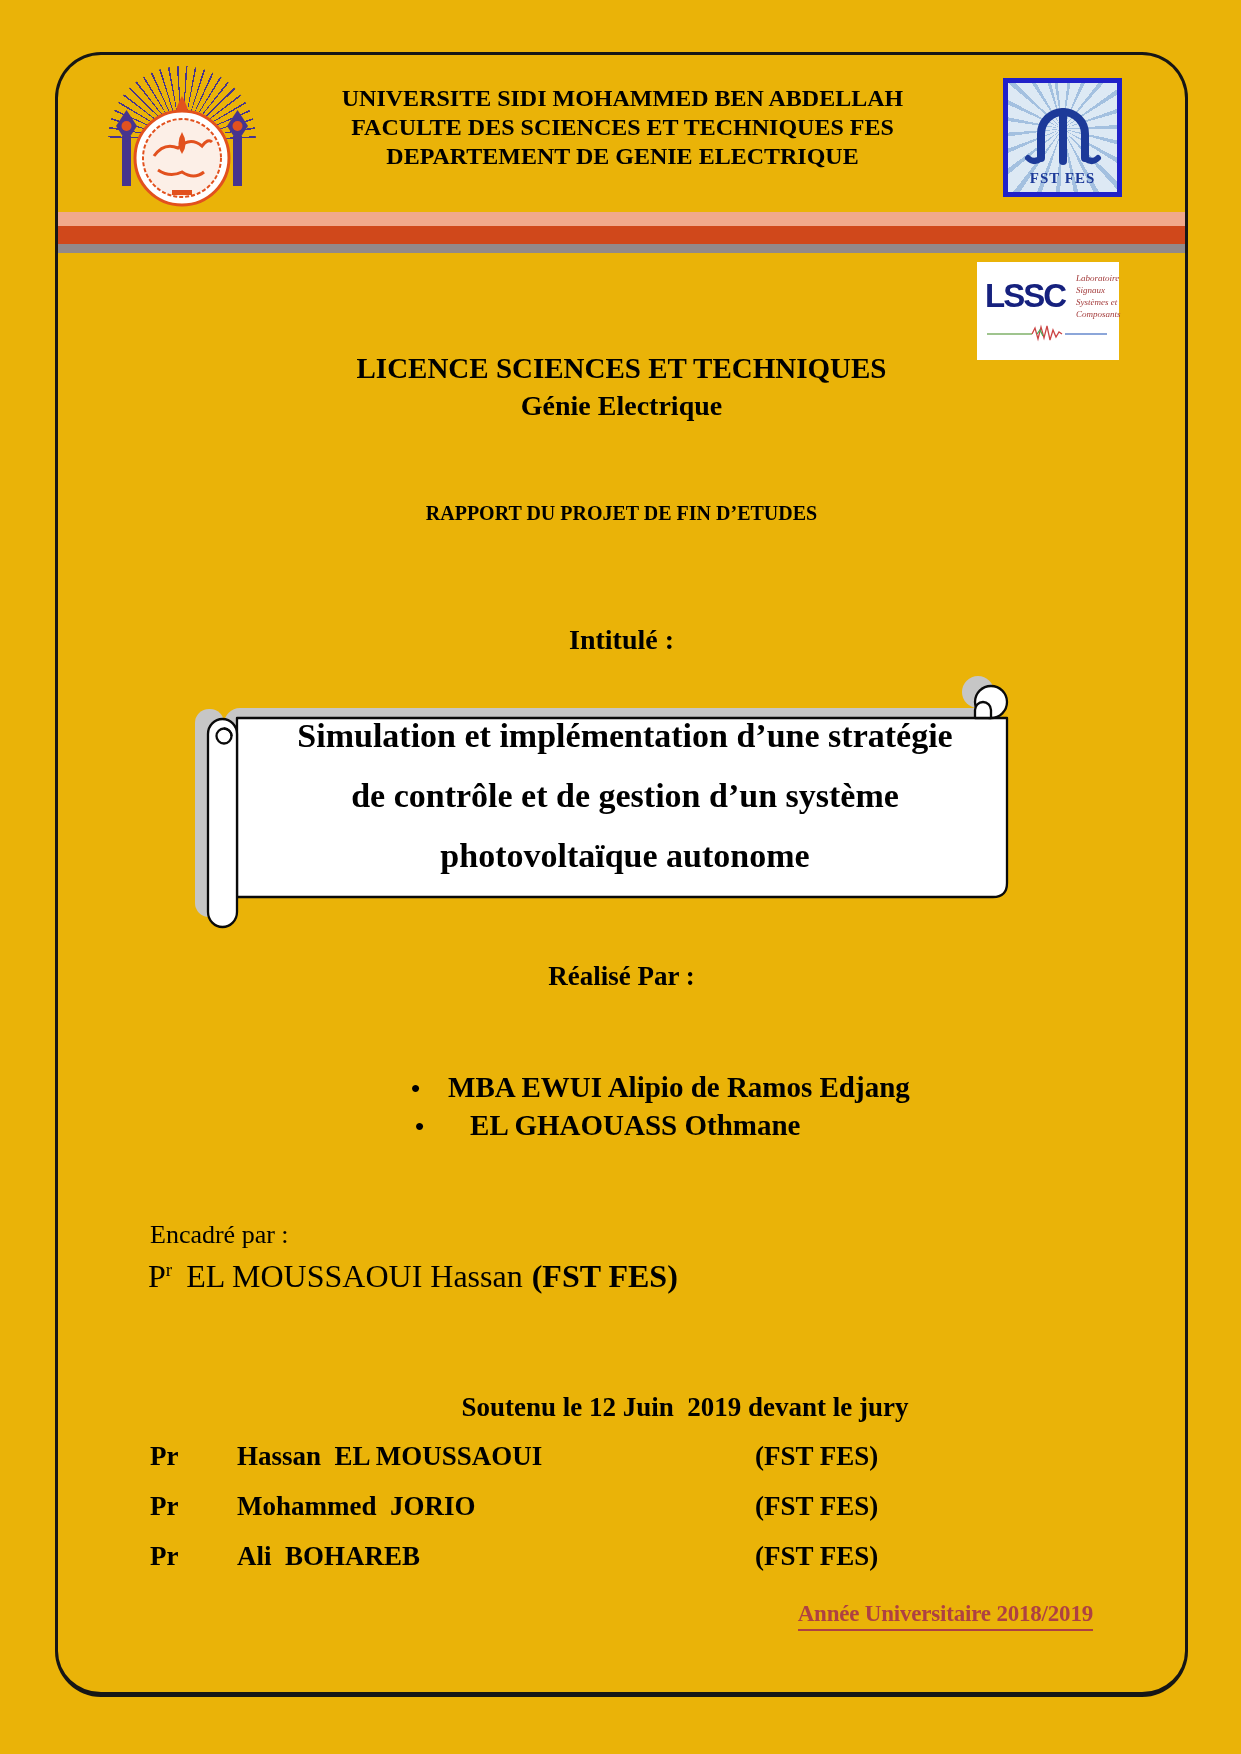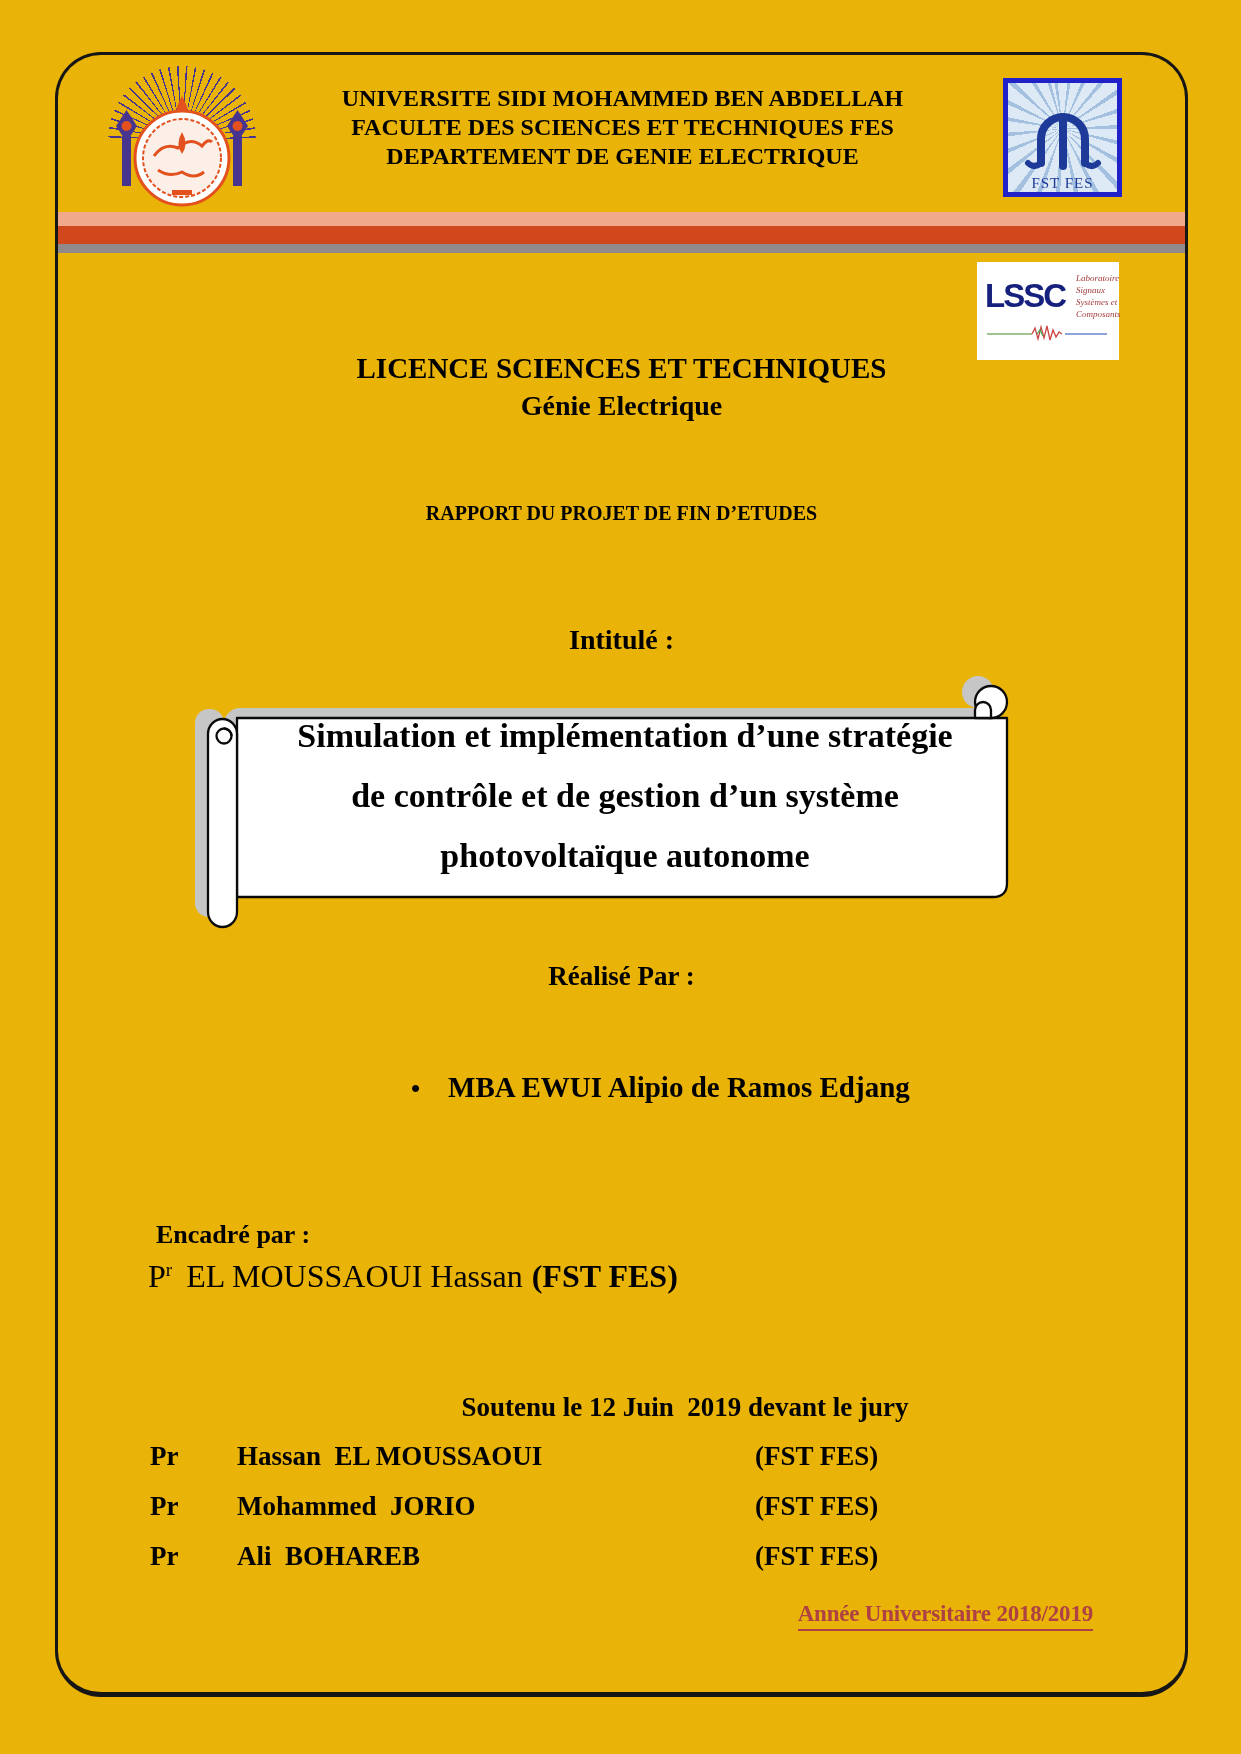--- a/index.html
+++ b/index.html
@@ -26,21 +26,21 @@
   }
   .seal svg { position:absolute; left:0; top:0; }
   
   .fst-logo {
     position:absolute; left:1003px; top:78px; width:119px; height:119px;
     box-sizing:border-box; border:5px solid #2121C8; background:
       repeating-conic-gradient(from -10deg at 50% 42%, rgba(125,165,210,0.60) 0deg 4deg, rgba(235,242,250,0) 4deg 16deg),
       #dde9f4;
     display:flex; flex-direction:column; align-items:center; justify-content:flex-end;
   }
-  .fst-label { font-size:15px; font-weight:normal; color:#1D3A99; letter-spacing:1px; }
+  .fst-label { font-size:15px; font-weight:bold; color:#1D3A99; letter-spacing:1px; margin-bottom:5px; }
   
   .band { position:absolute; left:58px; top:212px; width:1127px; }
   .band .s1 { height:14px; background:#F1A98C; }
   .band .s2 { height:18px; background:#D0481B; }
   .band .s3 { height:9px;  background:#92898A; }
   
   .lssc {
     position:absolute; left:977px; top:262px; width:142px; height:98px; background:#fff;
   }
   .lssc-top { display:flex; align-items:center; padding:8px 3px 0 6px; }
@@ -63,21 +63,21 @@
   .scroll-title {
     position:absolute; left:245px; top:706px; width:760px; text-align:center;
     font-size:34px; font-weight:bold; line-height:60px;
   }
   
   .author-row { position:absolute; font-size:29px; font-weight:bold; white-space:pre; }
   .author-row .bullet { font-size:26px; }
   .row1 { left:382px; top:1038px; } .row1 .bullet { margin-right:28px; }
   .row2 { left:386px; top:1076px; } .row2 .bullet { margin-right:46px; }
   
-  .encadre { position:absolute; left:150px; top:1220px; font-size:26px; font-weight:bold;margin-left:6px; }
+  .encadre { position:absolute; left:150px; top:1220px; font-size:26px; font-weight:normal; }
   .advisor { position:absolute; left:148px; top:1258px; font-size:32px; font-weight:normal; }
   .advisor sup { font-size:19px; vertical-align:11px; }
   .advisor .aff { font-weight:bold; margin-left:9px; }
   .advisor .nm { margin-left:14px; }
   
   .soutenu {
     position:absolute; left:120px; top:1392px; width:1130px; text-align:center;
     font-size:27px; font-weight:bold; white-space:pre-wrap;
   }
   .jury-row { position:absolute; left:150px; width:950px; height:34px; font-size:27px; font-weight:bold; }
@@ -202,20 +202,23 @@
   <div class="scroll-title">
     <div>Simulation et implémentation d’une stratégie</div>
     <div>de contrôle et de gestion d’un système</div>
     <div>photovoltaïque autonome</div>
   </div>
 
   <div class="cline realise">Réalisé Par :</div>
   <div class="author-row row1">
     <span class="bullet">•</span><span>MBA EWUI Alipio de Ramos Edjang</span>
   </div>
+  <div class="author-row row2">
+    <span class="bullet">•</span><span>EL GHAOUASS Othmane</span>
+  </div>
 
   <div class="encadre">Encadré par :</div>
   <div class="advisor">
     <span>P</span><sup>r</sup><span class="nm">EL MOUSSAOUI Hassan</span><span class="aff">(FST FES)</span>
   </div>
 
   <div class="soutenu">Soutenu le 12 Juin  2019 devant le jury</div>
   <div class="jury-row jr1">
     <span class="j-title">Pr</span>
     <span class="j-name">Hassan  EL MOUSSAOUI</span>

